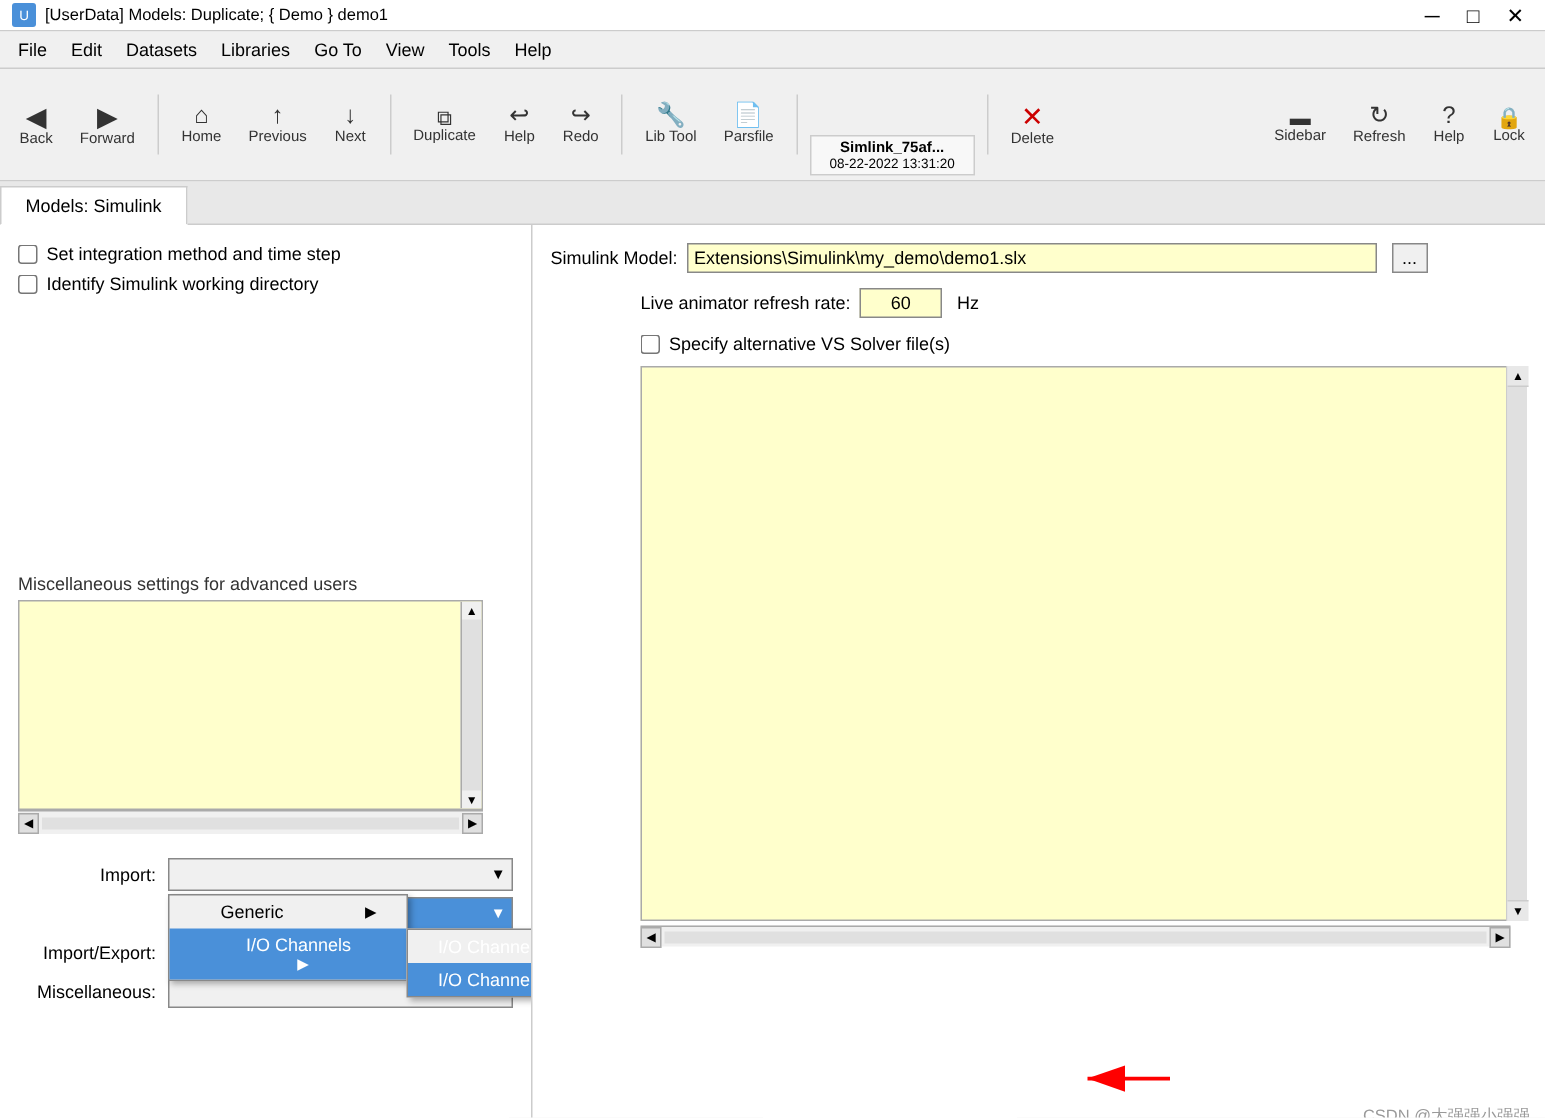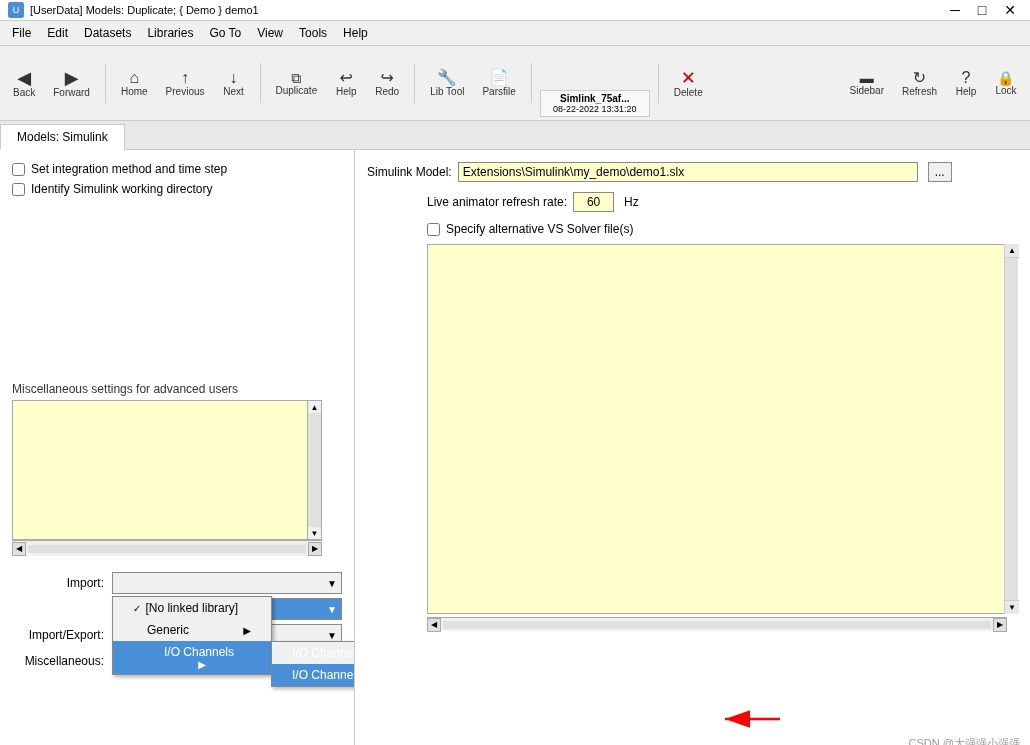--- a/index.html
+++ b/index.html
@@ -258,23 +258,20 @@
         <div class="dropdown-select" style="width:220px;">
           <span></span>
           <span class="dropdown-arrow">▼</span>
         </div>
       </div>
     </div>
 
     <div style="position:relative; margin-top:0;">
       <div class="context-menu" style="position:absolute; top:-80px; left:100px; z-index:200;">
         <div class="context-menu-item">
-          <span><span class="checkmark">✓</span><span>[No linked library]</span></span>
-        </div>
-        <div class="context-menu-item">
           <span><span style="display:inline-block;width:14px;"></span><span>Generic</span></span>
           <span class="submenu-arrow">▶</span>
         </div>
         <div class="context-menu-item active" style="position:relative;">
           <span><span style="display:inline-block;width:14px;"></span><span>I/O Channels</span></span>
           <span class="submenu-arrow">▶</span>
 
           <div class="submenu" style="position:absolute; left:100%; top:0; z-index:300;">
             <div class="submenu-item">I/O Channels: Ports</div>
             <div class="submenu-item highlighted">I/O Channels: Export</div>
@@ -288,21 +285,21 @@
   <div class="right-panel" style="position:relative;">
 
     <div class="form-row" style="margin-bottom:10px;">
       <span class="form-label">Simulink Model:</span>
       <input type="text" class="form-input wide" style="width: 460px; background: rgb(255, 255, 204);" value="Extensions\Simulink\my_demo\demo1.slx">
       <button class="browse-btn">...</button>
     </div>
 
     <div class="form-row" style="margin-bottom:10px; margin-left:60px;">
       <span class="form-label">Live animator refresh rate:</span>
-      <input type="text" class="form-input small" value="60" style="background: rgb(255, 255, 204); width: 41px;">
+      <input type="text" class="form-input small" value="60" style="background: rgb(255, 255, 204); width: 55px;">
       <span style="margin-left:4px;">Hz</span>
     </div>
 
     <div class="checkbox-row" style="margin-left:60px; margin-bottom:8px;">
       <input type="checkbox" style="">
       <label>Specify alternative VS Solver file(s)</label>
     </div>
 
 
     <div style="position:relative; margin-left:60px; margin-top:6px;">

